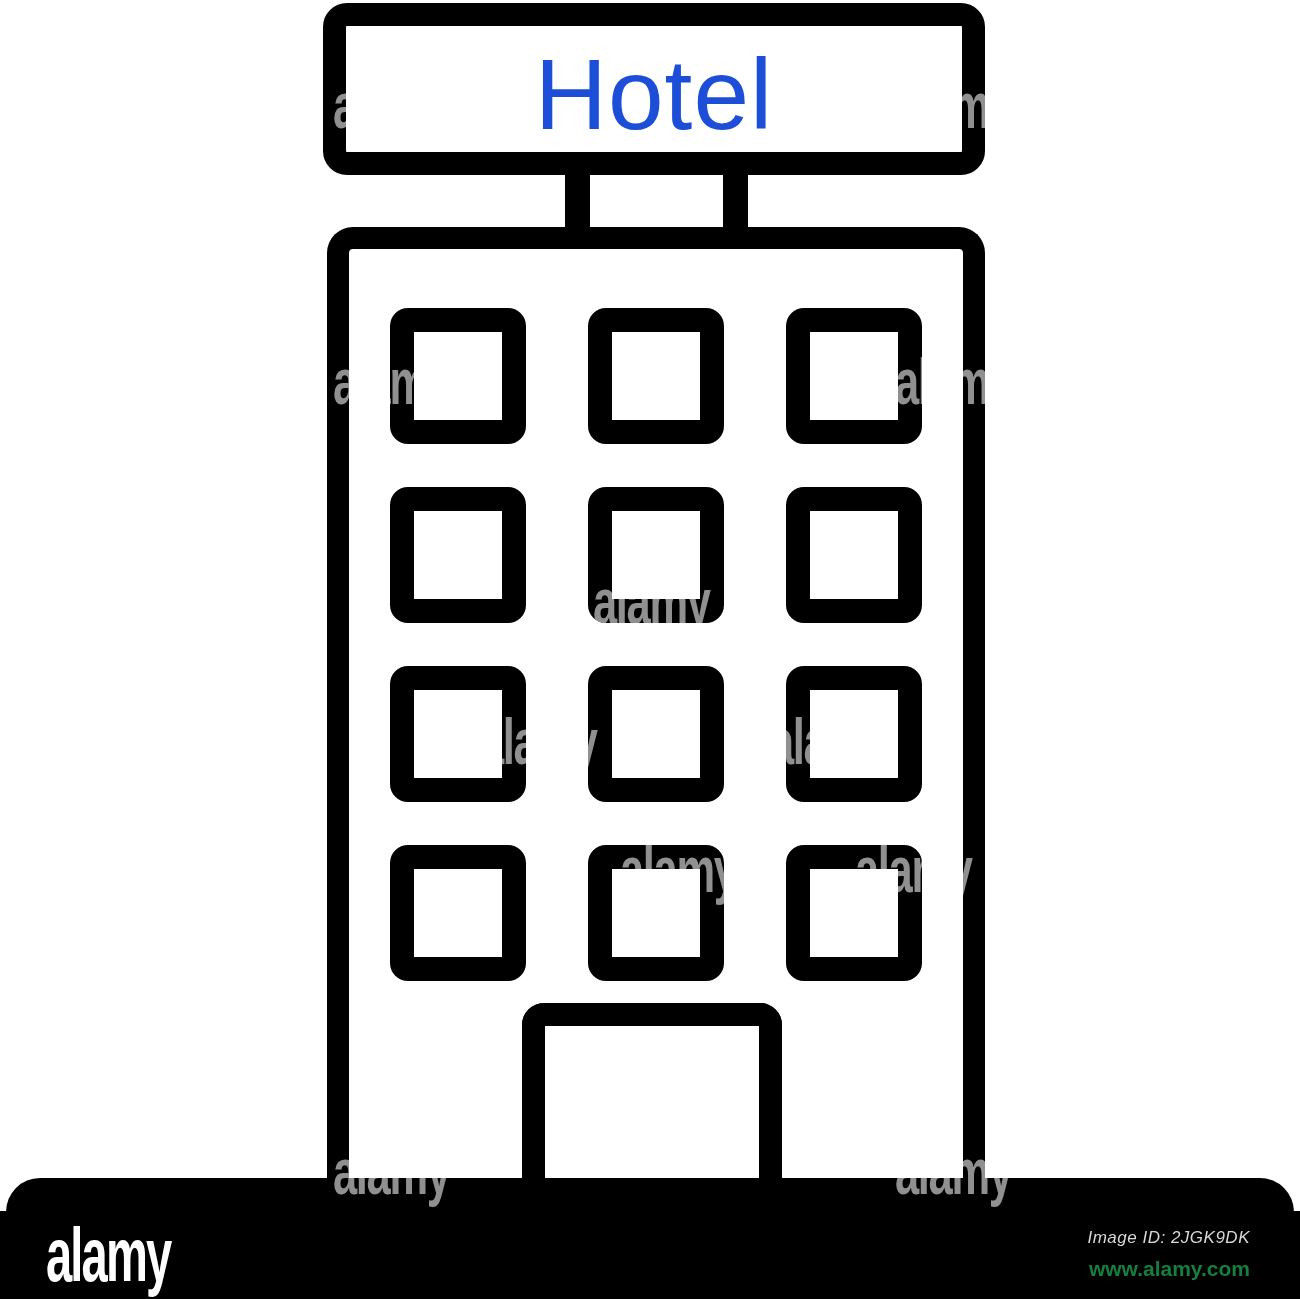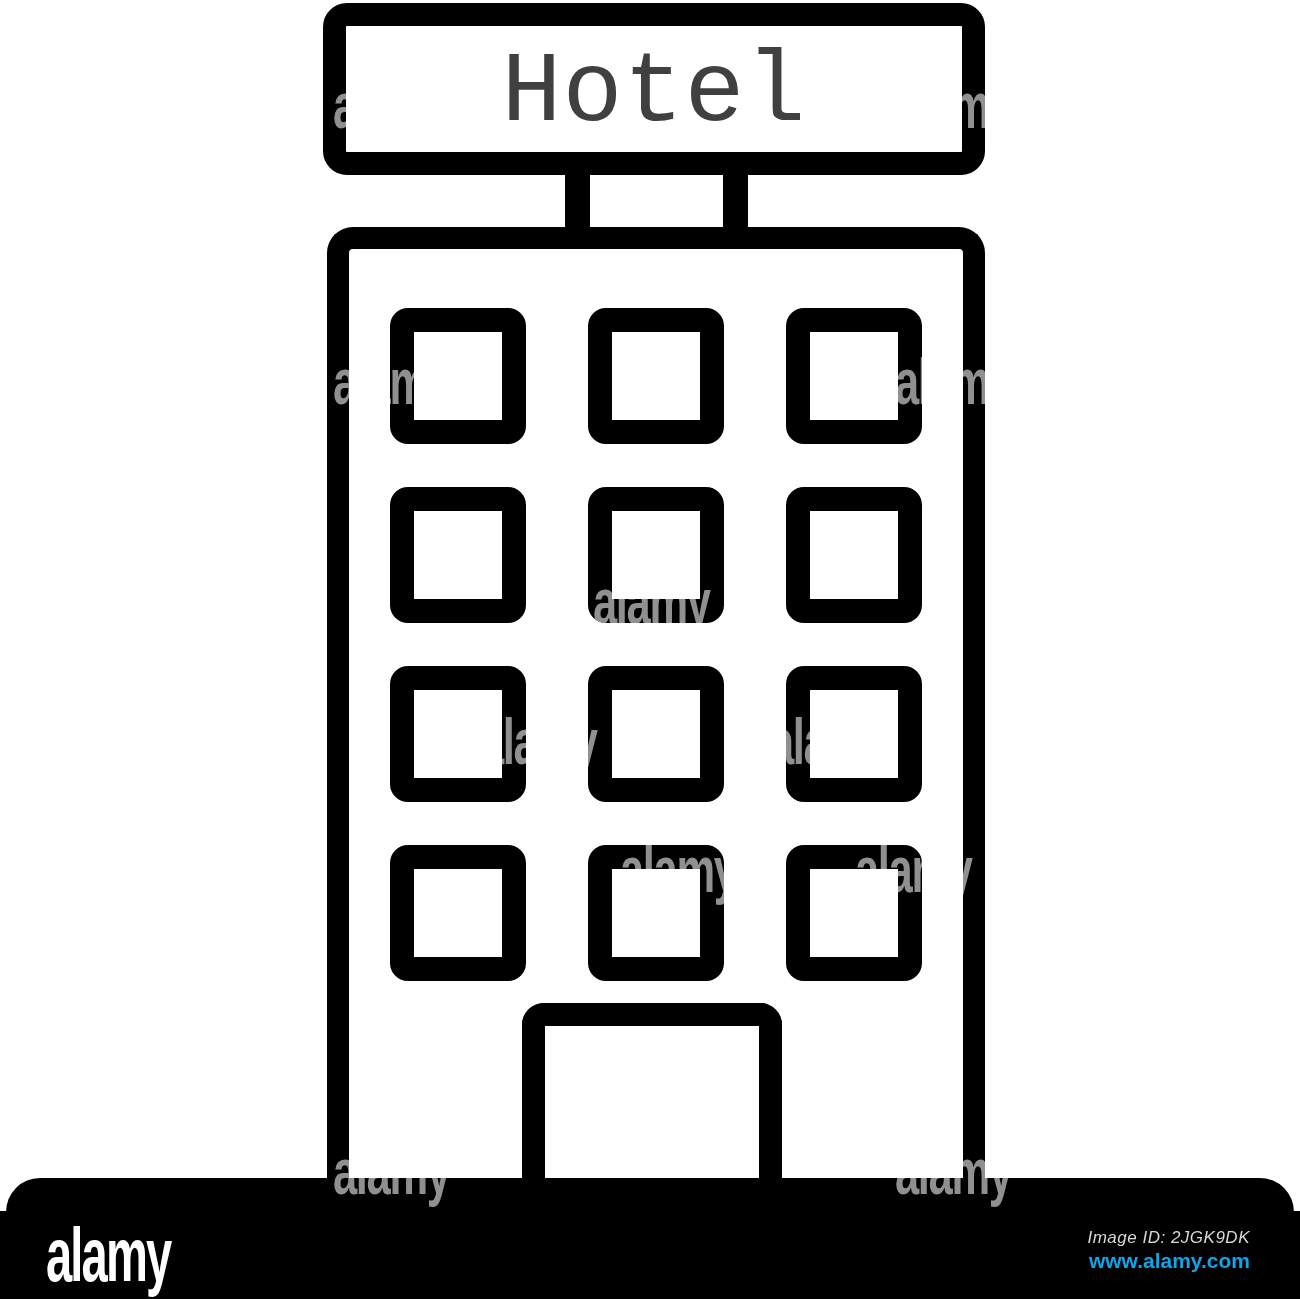--- a/index.html
+++ b/index.html
@@ -8,22 +8,22 @@
     overflow:hidden;font-family:"Liberation Sans",sans-serif;
   }
   
   .sign{
     position:absolute;left:323px;top:3px;width:662px;height:172px;
     border:23px solid #000;border-radius:24px;box-sizing:border-box;
     background:#fff;display:flex;align-items:center;justify-content:center;
     z-index:1;
   }
   .sign-text{
-    font-family:Liberation Mono, monospace;
-    font-size:100px;color:#404040;line-height:1;padding-top:10px;letter-spacing:1px;
+    font-family:Liberation Sans, sans-serif;
+    font-size:100px;color:#1d4ed8;line-height:1;padding-top:10px;letter-spacing:1px;
   }
   .post{position:absolute;top:170px;width:25px;height:62px;background:#000;z-index:1;}
   .post.left{left:565px;}
   .post.right{left:723px;}
   .building{
     position:absolute;left:327px;top:227px;width:658px;height:958px;
     border:22px solid #000;border-bottom:none;border-radius:26px 26px 0 0;
     box-sizing:border-box;background:#fff;z-index:1;
   }
   .window{
@@ -56,21 +56,21 @@
     font-size:76px;line-height:1;letter-spacing:-3px;
     transform:scaleX(0.62);transform-origin:0 0;white-space:nowrap;
   }
   .footer-right{
     position:absolute;right:50px;top:17px;text-align:right;
   }
   .image-id{
     color:#d9d9d9;font-size:17px;letter-spacing:0.5px;line-height:1.2;font-style:italic;
   }
   .website{
-    color:#0ea5e9;font-size:21px;font-weight:bold;margin-top:0;line-height:1.2;
+    color:#15803d;font-size:21px;font-weight:bold;margin-top:8px;line-height:1.2;
   }
 </style>
 </head>
 <body>
 
 <div class="stage">
 
   <div class="sign">
     <span class="sign-text">Hotel</span>
   </div>

